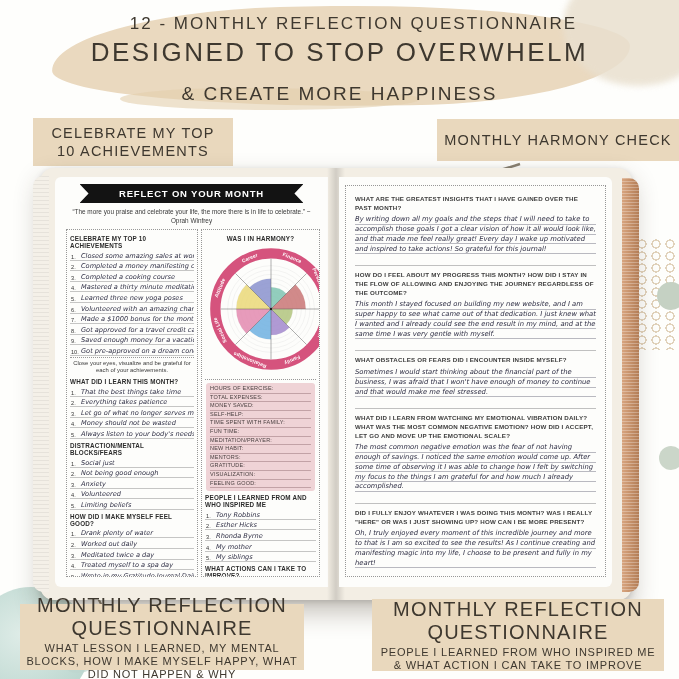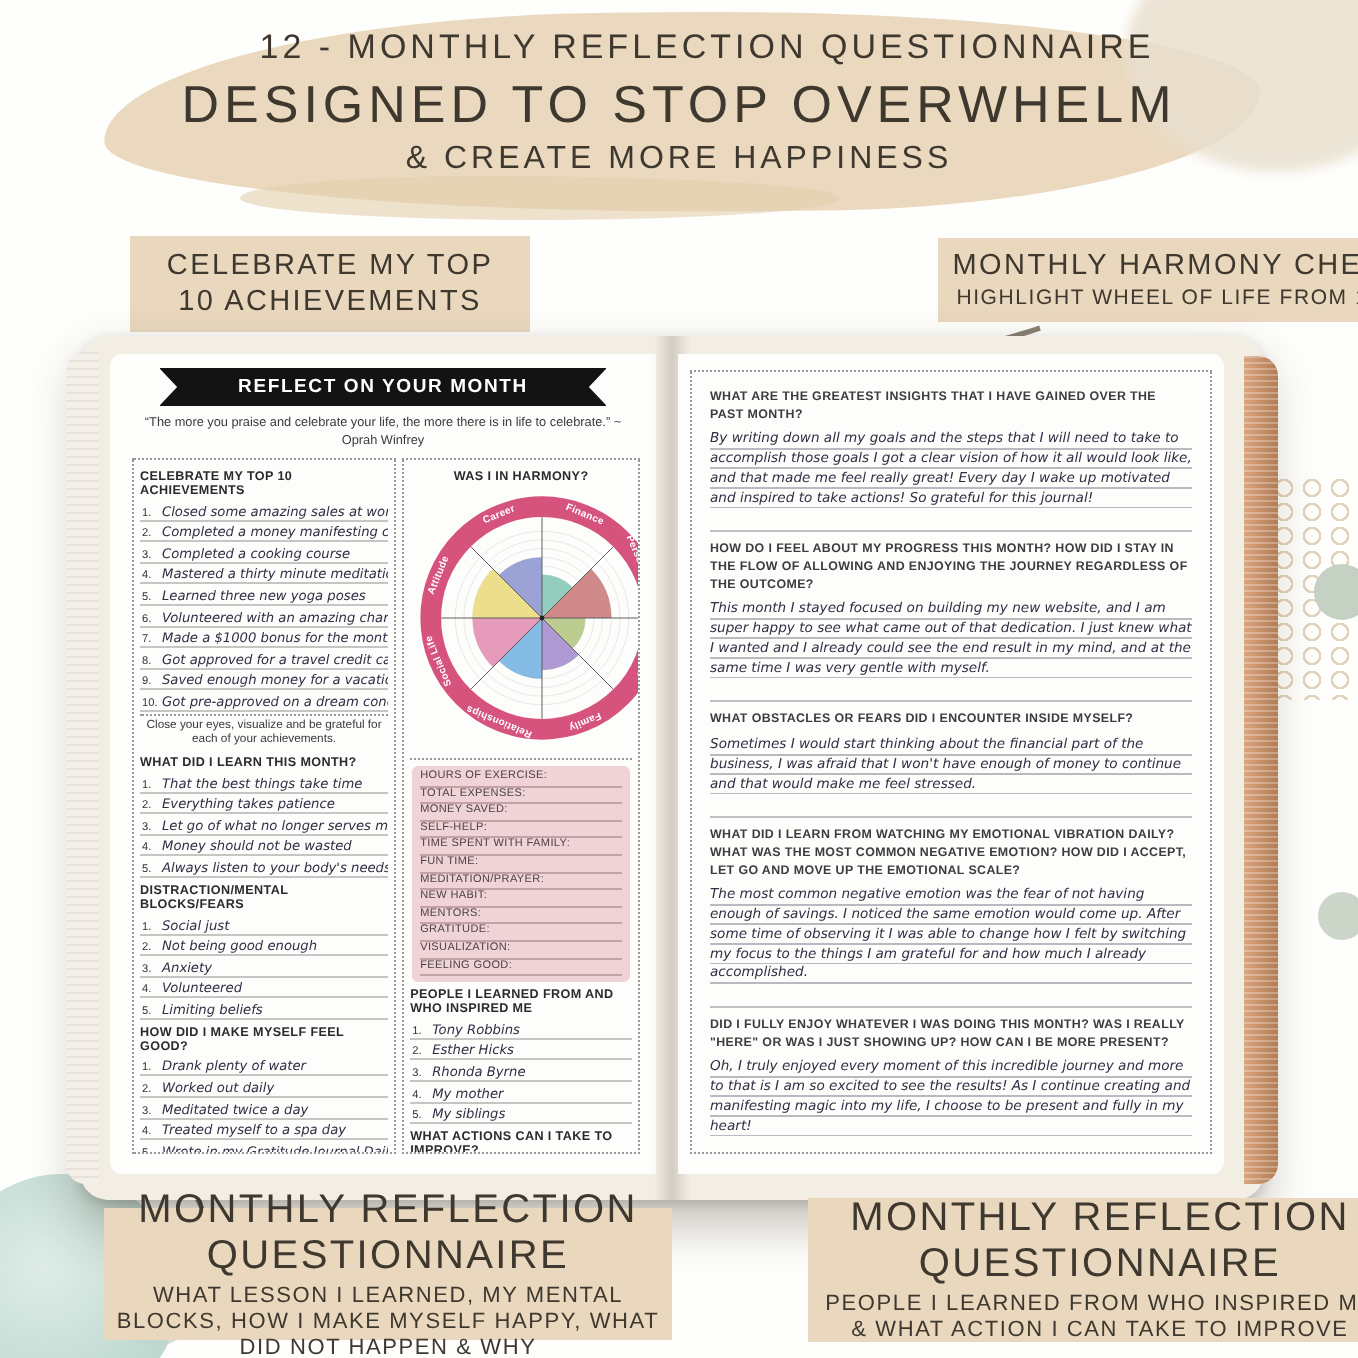--- a/index.html
+++ b/index.html
@@ -21,25 +21,25 @@
   .sage.s2{right:-4px;top:446px;width:24px;height:24px;opacity:.9;}
   .blob-teal{position:absolute;left:-28px;bottom:-26px;width:118px;height:118px;border-radius:50%;
      background:radial-gradient(circle at 42% 40%,#d9e9e4,#a3c8be);opacity:.85;}
   .ring-teal{position:absolute;left:58px;bottom:6px;width:34px;height:34px;border-radius:50%;
      border:3px solid #bdd6ce;opacity:.7;}
 
   
   .hdr{position:absolute;left:0;top:14px;width:100%;text-align:center;color:#3e382f;}
   .hdr .h1{font-size:17px;letter-spacing:2px;margin-left:28px;}
   .hdr .h2{font-size:26px;letter-spacing:2.5px;margin-top:3px;}
-  .hdr .h3{font-size:16px;letter-spacing:2px;margin-top:3px;}
+  .hdr .h3{font-size:19px;letter-spacing:2px;margin-top:15px;}
 
   
   .callout{position:absolute;background:#e9d8bd;color:#3e382f;text-align:center;
-           display:flex;flex-direction:column;justify-content:center;gap:2px;margin-left:32px;}
+           display:flex;flex-direction:column;justify-content:center;gap:2px;}
   .callout .c1{font-size:14.5px;letter-spacing:1.2px;}
   .callout .c2{font-size:10.5px;letter-spacing:.8px;line-height:13px;}
   .callout.tl{left:33px;top:118px;width:200px;height:48px;}
   .callout.tr{left:437px;top:119px;width:242px;height:42px;}
   .callout.bl{left:20px;top:604px;width:284px;height:66px;padding:0 6px;box-sizing:border-box;}
   .callout.br{left:372px;top:599px;width:292px;height:72px;padding:0 8px;box-sizing:border-box;}
   .callout.bl .c1,.callout.br .c1{font-size:20px;text-align:center;}
   .callout.bl .c2,.callout.br .c2{font-size:11px;}
 
   .arrows{position:absolute;left:0;top:0;pointer-events:none;}
@@ -113,21 +113,20 @@
     <div class="h2">DESIGNED TO STOP OVERWHELM</div>
     <div class="h3">&amp; CREATE MORE HAPPINESS</div>
   </div>
 
   <div class="callout tl">
     <div class="c1">CELEBRATE MY TOP</div>
     <div class="c1">10 ACHIEVEMENTS</div>
   </div>
   <div class="callout tr">
     <div class="c1">MONTHLY HARMONY CHECK</div>
-    <div class="c2">HIGHLIGHT WHEEL OF LIFE FROM 1-10</div>
   </div>
 
   <svg class="arrows" width="679" height="679">
     <defs>
       <marker id="ah" markerWidth="9" markerHeight="9" refX="5" refY="4.5" orient="auto">
         <path d="M0 0 L9 4.5 L0 9 Z" fill="#8a8273"></path>
       </marker>
     </defs>
     <path d="M160 172 C 122 186, 86 198, 65 220" stroke="#8a8273" stroke-width="2.2" fill="none" marker-end="url(#ah)"></path>
     <path d="M520 164 C 468 182, 392 186, 341 246" stroke="#8a8273" stroke-width="2.6" fill="none" marker-end="url(#ah)"></path>

